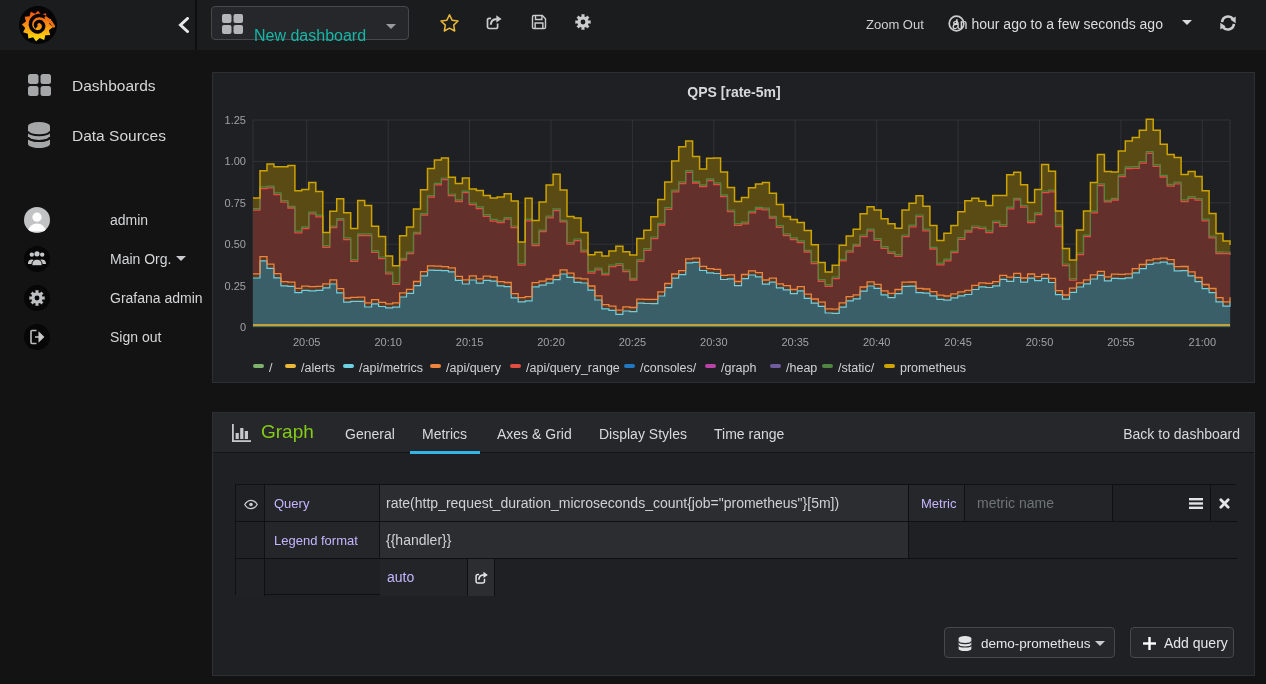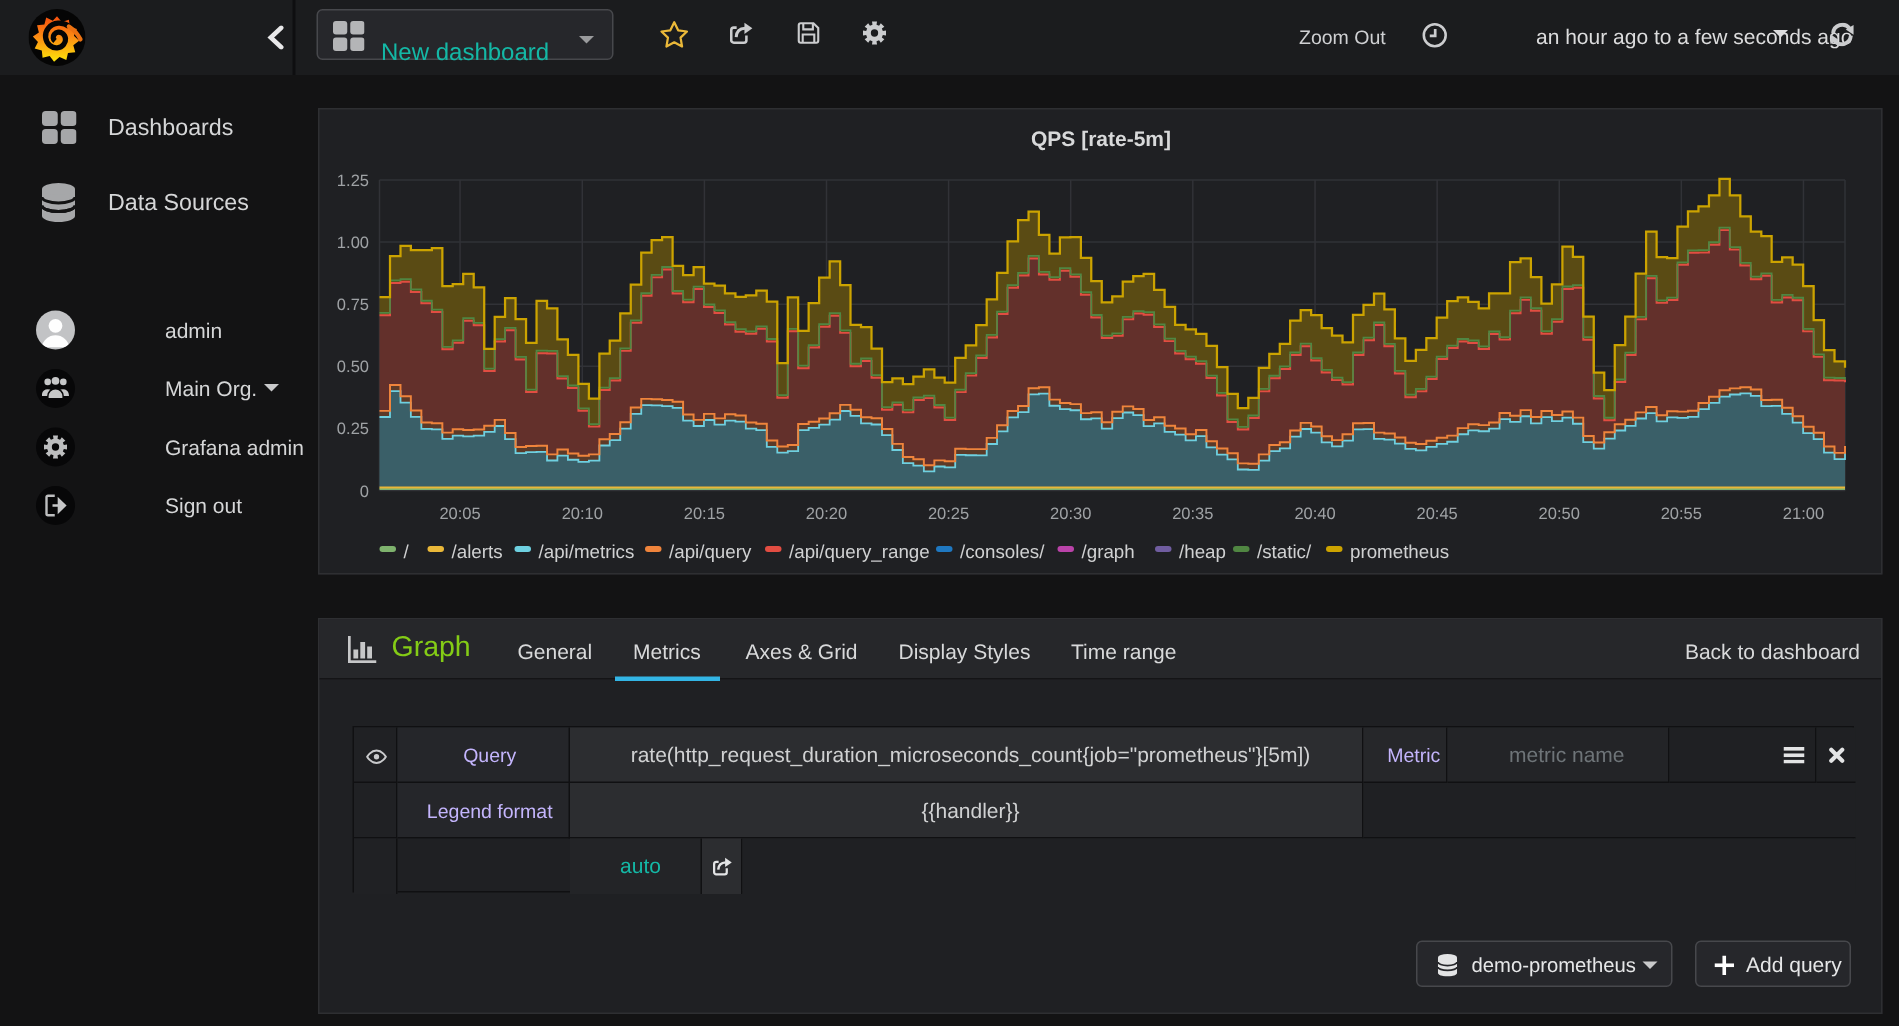--- a/index.html
+++ b/index.html
@@ -3,21 +3,21 @@
 * { margin:0; padding:0; box-sizing:border-box; }
 body { width:1266px; height:684px; background:#131314; font-family:"Liberation Sans", sans-serif; position:relative; overflow:hidden; }
 .abs { position:absolute; }
 .navbar { position:absolute; left:0; top:0; width:1266px; height:50px; background:#1b1c1e; }
 .nd-btn { position:absolute; left:211px; top:6px; width:198px; height:34px; background:#26272b; border:1px solid #47484c; border-radius:4px; }
 .nd-btn .txt { position:absolute; left:42px; top:20px; font-size:16px; color:#14b8a6; }
 .caret { width:0; height:0; border-left:5px solid transparent; border-right:5px solid transparent; border-top:5px solid #9a9b9d; }
 .side-item { position:absolute; font-size:15.5px; color:#d5d6d7; }
 .side-sub { position:absolute; font-size:14px; color:#d5d6d7;margin-left:44px; }
 .circ { position:absolute; width:26px; height:26px; border-radius:50%; background:#070708; }
-.panel { position:absolute; left:212px; width:1043px; background:#1f2023; border:1px solid #2e2f32;text-align:center; }
+.panel { position:absolute; left:212px; width:1043px; background:#1f2023; border:1px solid #2e2f32; }
 .cell { position:absolute; border-right:1px solid #101012; border-bottom:1px solid #101012; font-size:13px; color:#c4b5fd; }
 .tab { position:absolute; top:13px; font-size:14px; color:#d8d9da; }
 .btn { position:absolute; height:31px; background:#26272b; border:1px solid #47484c; border-radius:4px; color:#e6e7e8; font-size:14px; }
 </style></head>
 <body>
 
 <div class="navbar">
   <div style="position:absolute;left:195px;top:0;width:2px;height:50px;background:#0e0e10;"></div>
 
   <svg class="abs" style="left:19px;top:6px" width="38" height="38" viewBox="0 0 38 38">
@@ -69,21 +69,21 @@
 
   <svg class="abs" style="left:575px;top:14px" width="16" height="16" viewBox="0 0 19 19">
       <path d="M7.5 0.4L11.5 0.4L11.1 2.9L13.1 3.7L14.5 1.7L17.3 4.5L15.3 5.9L16.1 7.9L18.6 7.5L18.6 11.5L16.1 11.1L15.3 13.1L17.3 14.5L14.5 17.3L13.1 15.3L11.1 16.1L11.5 18.6L7.5 18.6L7.9 16.1L5.9 15.3L4.5 17.3L1.7 14.5L3.7 13.1L2.9 11.1L0.4 11.5L0.4 7.5L2.9 7.9L3.7 5.9L1.7 4.5L4.5 1.7L5.9 3.7L7.9 2.9ZM12.4 9.5A2.9 2.9 0 1 0 6.6 9.5A2.9 2.9 0 1 0 12.4 9.5Z" fill="#cbccce" fill-rule="evenodd"></path>
     </svg>
   <div class="abs" style="left:866px;top:17px;font-size:13px;color:#cfd0d2">Zoom Out</div>
 
   <svg class="abs" style="left:948px;top:15px" width="17" height="17" viewBox="0 0 17 17">
     <circle cx="8.5" cy="8.5" r="7.3" fill="none" stroke="#cbccce" stroke-width="1.7"></circle>
     <path d="M8.8 4.3v4.6H5.2" fill="none" stroke="#cbccce" stroke-width="1.8"></path>
   </svg>
-  <div class="abs" style="left:1024px;top:16px;font-size:14px;color:#dcdcdd">an hour ago to a few seconds ago</div>
+  <div class="abs" style="left:952px;top:16px;font-size:14px;color:#dcdcdd">an hour ago to a few seconds ago</div>
   <div class="caret abs" style="left:1182px;top:20px;border-top-color:#dcdcdd;border-left-width:5.5px;border-right-width:5.5px;border-top-width:5.5px"></div>
 
   <svg class="abs" style="left:1220px;top:15px" width="16" height="16" viewBox="0 0 16 16">
     <path d="M2.1 7.2A6.1 6.1 0 0 1 13 3.9" fill="none" stroke="#cbccce" stroke-width="2.6"></path>
     <path d="M15.7 1.6v6.6l-5.2-3.5z" fill="#cbccce"></path>
     <path d="M13.9 8.8A6.1 6.1 0 0 1 3 12.1" fill="none" stroke="#cbccce" stroke-width="2.6"></path>
     <path d="M0.3 14.4V7.8l5.2 3.5z" fill="#cbccce"></path>
   </svg>
 </div>
 
@@ -259,21 +259,21 @@
         <path d="M2 2l8 8M10 2l-8 8" stroke="#e3e4e5" stroke-width="3" stroke-linecap="round"></path>
       </svg>
     </div>
 
     <div class="cell" style="left:0;top:37px;width:29px;height:37px;background:#202124"></div>
     <div class="cell" style="left:29px;top:37px;width:115px;height:37px;background:#25262a;line-height:37px;padding-left:9px">Legend format</div>
     <div class="cell" style="left:144px;top:37px;width:529px;height:37px;background:#2c2d30;line-height:37px;padding-left:6px;font-size:14px;color:#d0d1d2">{{handler}}</div>
     <div class="cell" style="left:673px;top:37px;width:328px;height:37px;background:#1f2023;border-right:none"></div>
 
     <div class="cell" style="left:0;top:74px;width:29px;height:37px;background:#202124;border-bottom:none"></div>
-    <div class="cell" style="left:144px;top:74px;width:88px;height:37px;background:#232427;line-height:37px;padding-left:7px;font-size:14px;color:#14b8a6;border-bottom:none">auto</div>
+    <div class="cell" style="left:144px;top:74px;width:88px;height:37px;background:#232427;line-height:37px;padding-left:7px;font-size:14px;color:#c4b5fd;border-bottom:none">auto</div>
     <div class="cell" style="left:232px;top:74px;width:27px;height:37px;background:#2c2d30;border-bottom:none">
       <svg class="abs" style="left:6px;top:11px" width="15" height="15" viewBox="0 0 18 18">
         <path d="M12.6 10.6v3.2c0 .9-.75 1.7-1.7 1.7H4.2c-.95 0-1.7-.8-1.7-1.7V7.1c0-.9.75-1.7 1.7-1.7h1.9" fill="none" stroke="#e3e4e5" stroke-width="1.8"></path>
         <path d="M5.8 11.7c.2-3.6 2.2-5.6 6-5.8" fill="none" stroke="#e3e4e5" stroke-width="2"></path>
         <path d="M11.3 2.2l5.3 3.7-5.3 3.7z" fill="#e3e4e5"></path>
       </svg>
     </div>
     <div class="cell" style="left:259px;top:74px;width:742px;height:37px;background:#1f2023;border-bottom:none;border-right:none"></div>
   </div>
 

